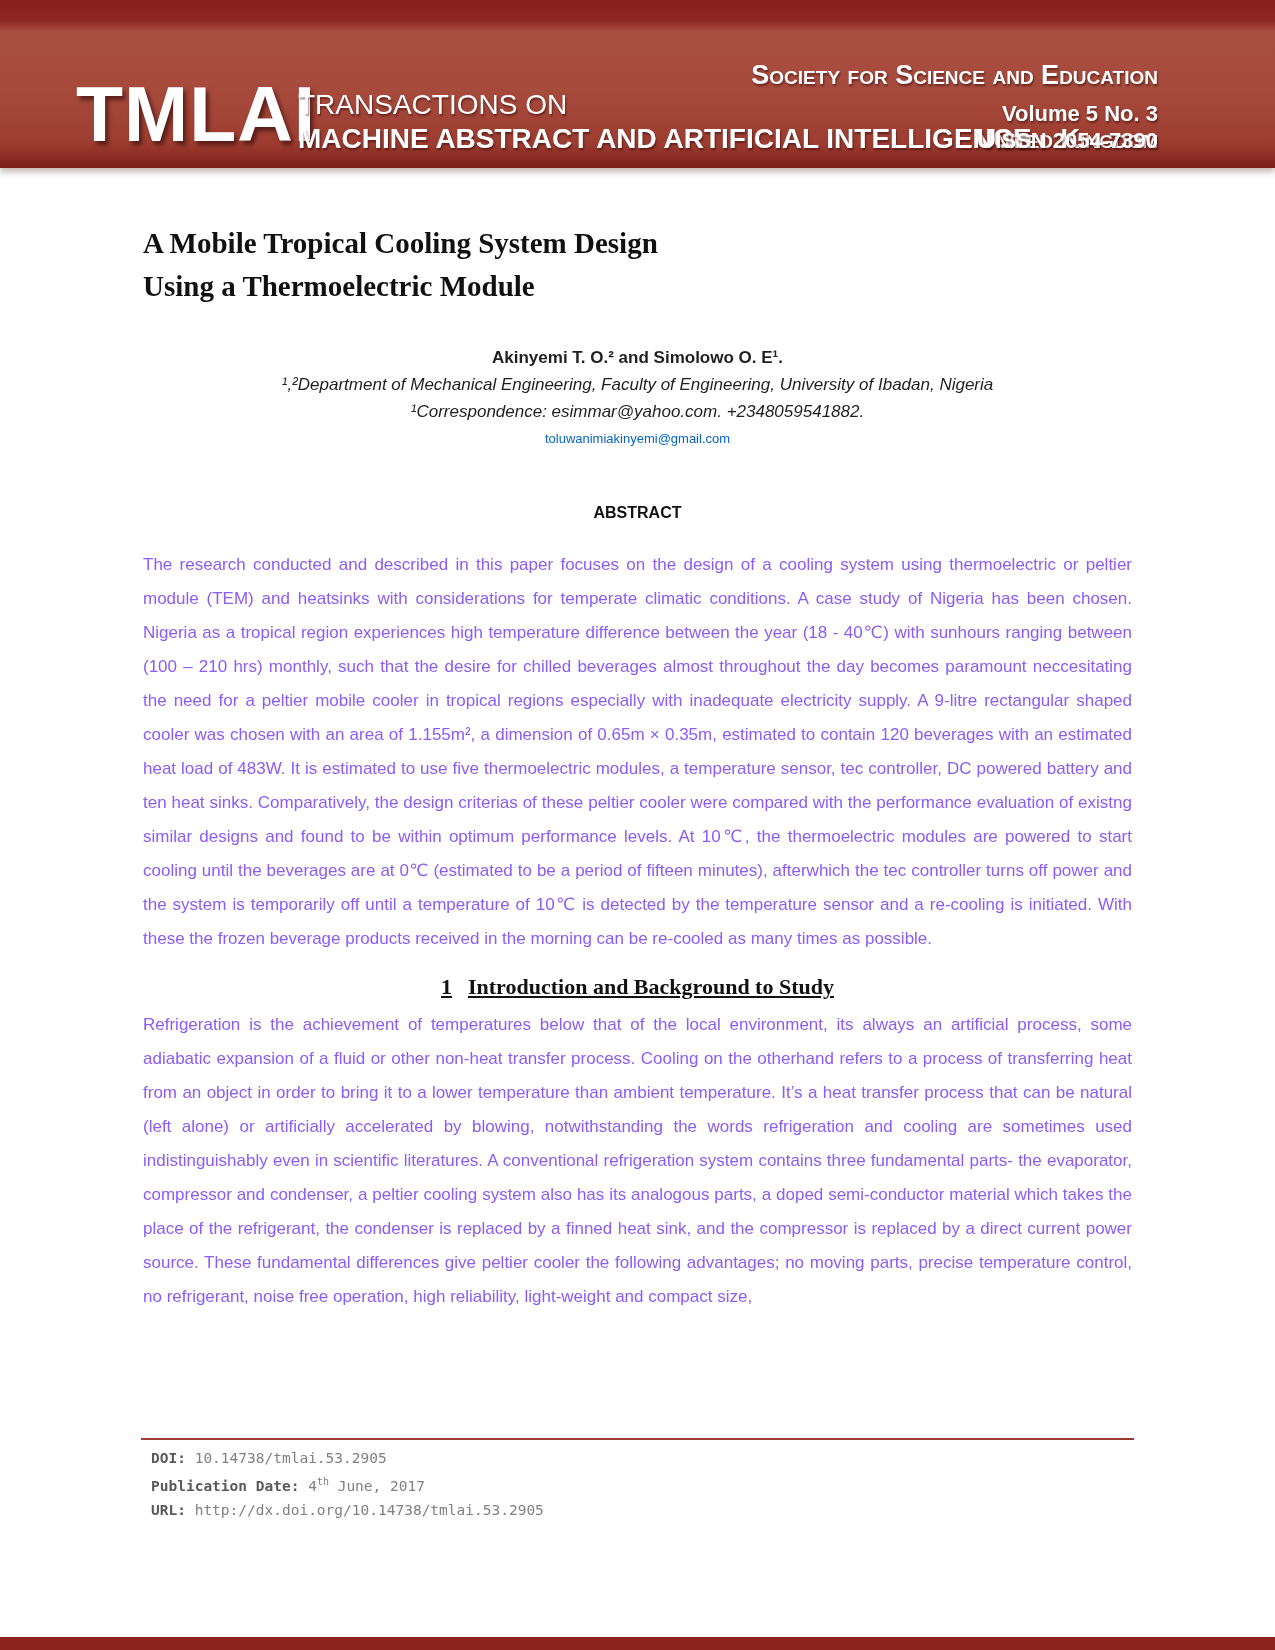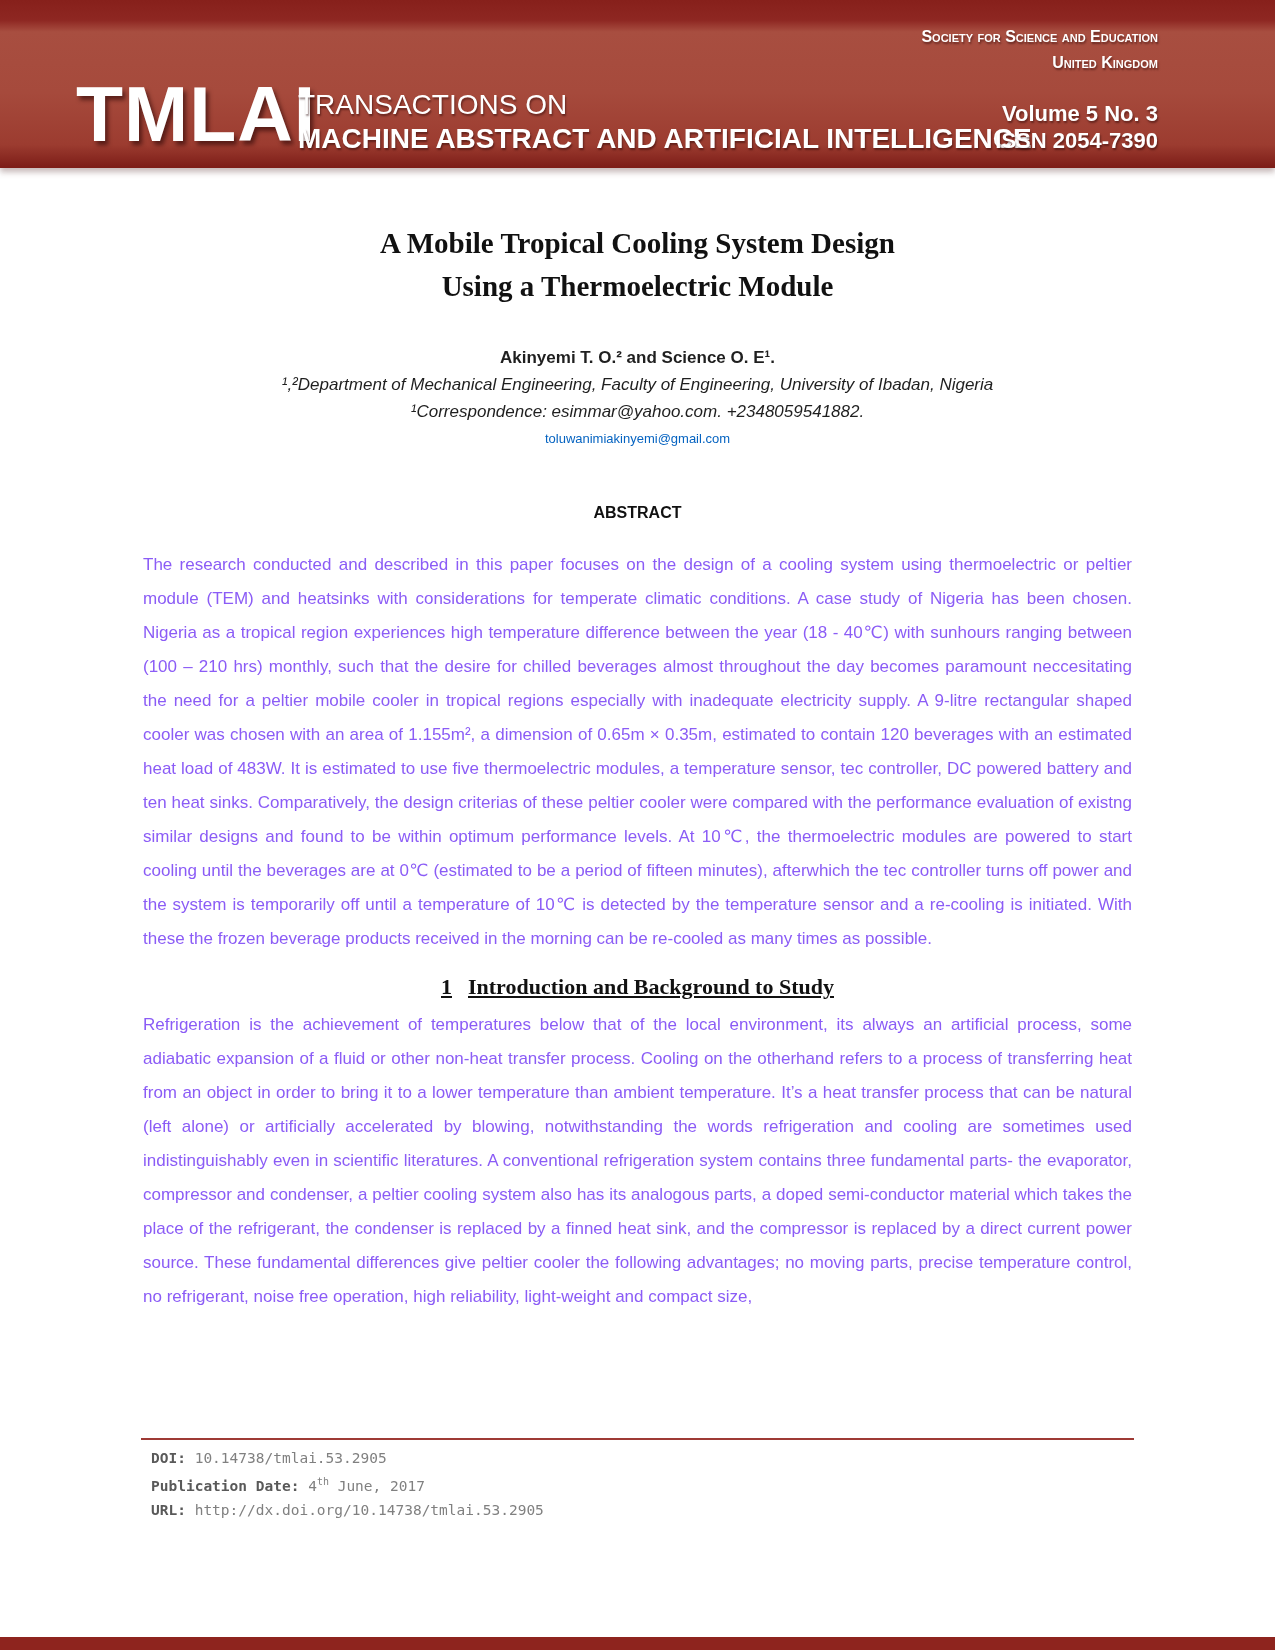--- a/index.html
+++ b/index.html
@@ -57,23 +57,24 @@
   }
   .society {
     position: absolute;
     right: 117px; top: 24px;
     text-align: right;
     color: #ffffff;
   }
   .society-line {
     font-variant: small-caps;
     font-weight: 700;
-    font-size: 16px;
+    font-size: 27px;
     line-height: 26px;
     text-shadow: 1px 2px 2px rgba(40, 5, 5, 0.5);
+    margin-top: 38px;
   }
   .vol-block {
     position: absolute;
     right: 117px; top: 100px;
     text-align: right;
     color: #ffffff;
   }
   .vol-block div {
     font-weight: 700;
     font-size: 22px;
@@ -84,21 +85,20 @@
   
   .content {
     position: absolute;
     top: 168px; left: 0;
     width: 1275px;
     padding: 0 143px;
     box-sizing: border-box;
   }
   .title {
     margin: 54px 0 0 0;
-    text-align: center;
     font-family: "Liberation Serif", "DejaVu Serif", serif;
     font-size: 29px;
     font-weight: 700;
     line-height: 43px;
     color: #111111;
   }
   .title-line { display: block; }
 
   .authors {
     margin-top: 36px;
@@ -203,21 +203,21 @@
       <div>ISSN 2054-7390</div>
     </div>
   </header>
 
   <main class="content">
     <h1 class="title">
       <span class="title-line">A Mobile Tropical Cooling System Design</span>
       <span class="title-line">Using a Thermoelectric Module</span>
     </h1>
 
-    <div class="authors">Akinyemi T. O.² and Science O. E¹.</div>
+    <div class="authors">Akinyemi T. O.² and Simolowo O. E¹.</div>
     <div class="affiliation">¹,²Department of Mechanical Engineering, Faculty of Engineering, University of Ibadan, Nigeria</div>
     <div class="correspondence">¹Correspondence: esimmar@yahoo.com. +2348059541882.</div>
     <div class="email-row">
       <a class="email">toluwanimiakinyemi@gmail.com</a>
     </div>
 
     <h2 class="abstract-heading">ABSTRACT</h2>
     <p class="para">The research conducted and described in this paper focuses on the design of a cooling system using thermoelectric or peltier module (TEM) and heatsinks with considerations for temperate climatic conditions. A case study of Nigeria has been chosen. Nigeria as a tropical region experiences high temperature difference between the year (18 - 40℃) with sunhours ranging between (100 – 210 hrs) monthly, such that the desire for chilled beverages almost throughout the day becomes paramount neccesitating the need for a peltier mobile cooler in tropical regions especially with inadequate electricity supply. A 9-litre rectangular shaped cooler was chosen with an area of 1.155m², a dimension of 0.65m × 0.35m, estimated to contain 120 beverages with an estimated heat load of 483W. It is estimated to use five thermoelectric modules, a temperature sensor, tec controller, DC powered battery and ten heat sinks. Comparatively, the design criterias of these peltier cooler were compared with the performance evaluation of existng similar designs and found to be within optimum performance levels. At 10℃, the thermoelectric modules are powered to start cooling until the beverages are at 0℃ (estimated to be a period of fifteen minutes), afterwhich the tec controller turns off power and the system is temporarily off until a temperature of 10℃ is detected by the temperature sensor and a re-cooling is initiated. With these the frozen beverage products received in the morning can be re-cooled as many times as possible.</p>
 
     <h2 class="section-heading">

